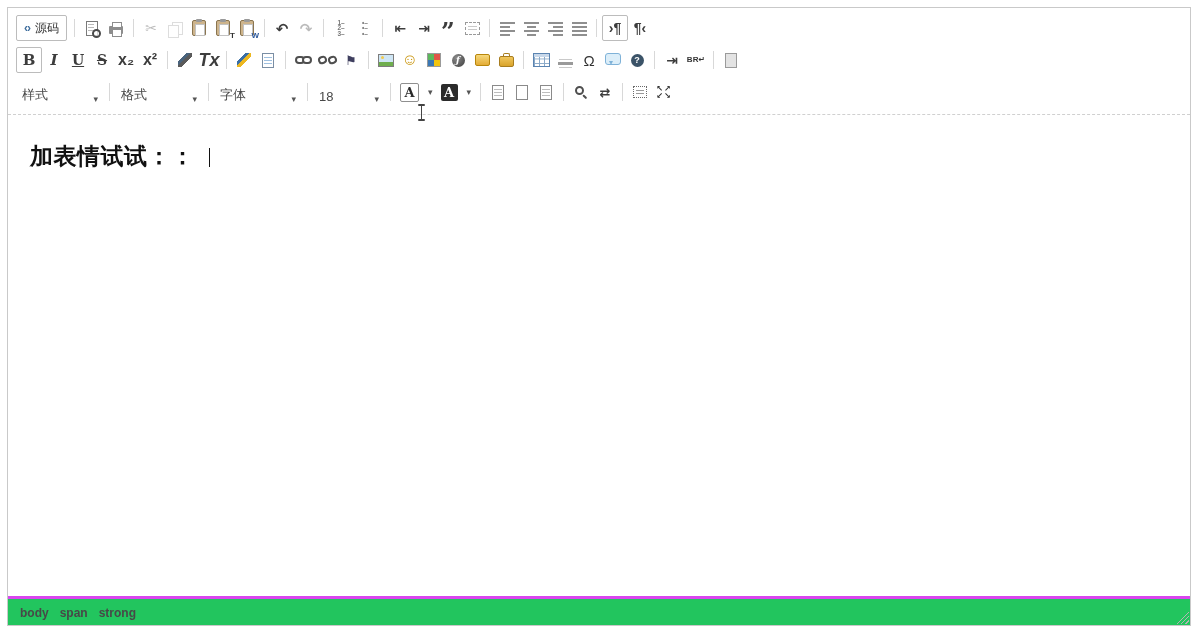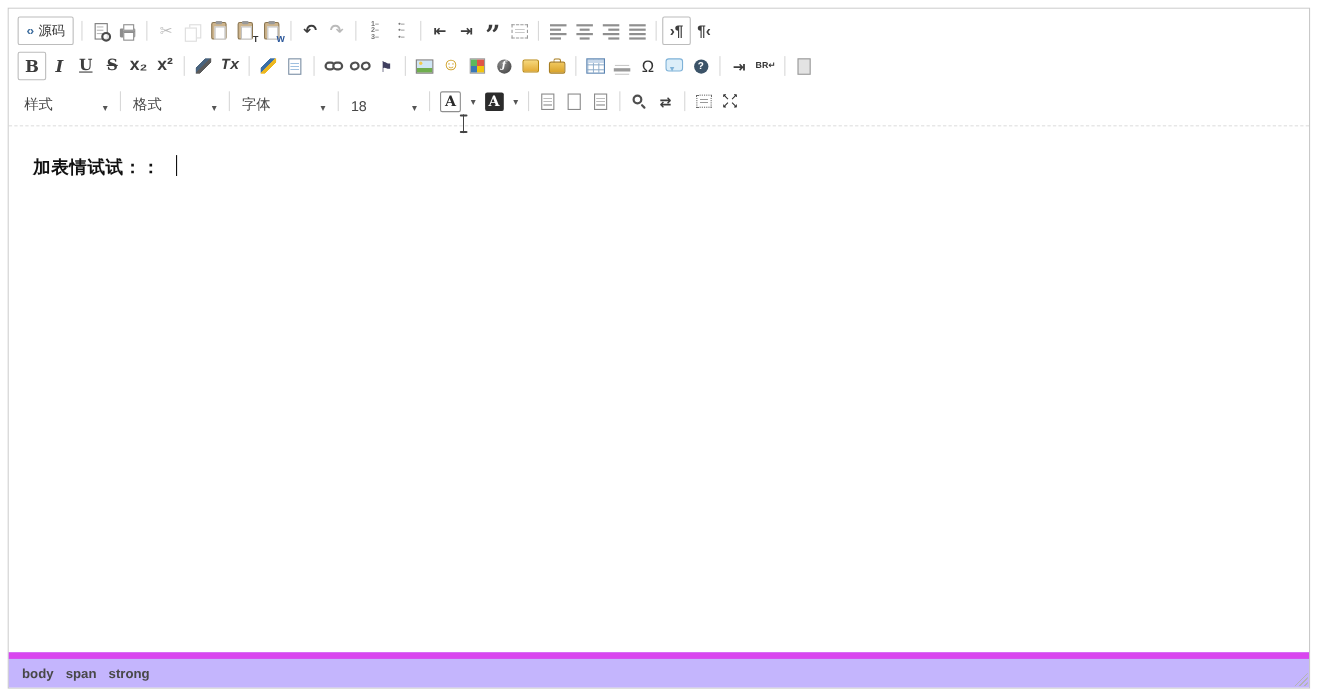--- a/index.html
+++ b/index.html
@@ -28,21 +28,21 @@
   .g-source{font-size:12px;color:#3f6e9e;letter-spacing:-1px}
   .g-bold{font-family:"DejaVu Serif",serif;font-size:15px}
   .g-italic{font-family:"DejaVu Serif",serif;font-style:italic;font-size:15px}
   .g-underline{font-family:"DejaVu Serif",serif;text-decoration:underline;font-size:14px}
   .g-strike{font-family:"DejaVu Serif",serif;text-decoration:line-through;font-size:14px}
   .g-sub{font-size:16px}
   .g-quote{font-family:"DejaVu Serif",serif;font-size:24px;line-height:10px;transform:translateY(4px)}
   .g-smiley{color:#c9940a;font-weight:normal;font-size:16px}
   .g-flag{color:#3f3f5f;font-size:13px;font-weight:normal}
   .g-omega{font-weight:normal;font-size:15px;color:#333}
-  .g-removeformat{font-family:Liberation Mono, monospace;font-style:italic;font-size:14px}
+  .g-removeformat{font-family:Liberation Sans, sans-serif;font-style:italic;font-size:18px}
   .g-br{font-size:8px;line-height:8px;color:#333;letter-spacing:0}
   .g-max{font-size:8px;line-height:7px;color:#2f2f2f;letter-spacing:1px}
   .g-replace{font-size:13px}
   .g-arrow{font-size:15px}
   
   .tb-combo{display:flex;align-items:flex-end;justify-content:space-between;height:24px;padding:0 6px;cursor:pointer;text-decoration:none;flex:none;box-sizing:border-box}
   .combo-label{font-size:13px;color:#474747;white-space:nowrap}
   .combo-arrow{font-size:9px;color:#555;margin-left:6px}
   
   .color-btn{gap:3px;padding:0 4px}
@@ -96,25 +96,25 @@
   .i-bubble{position:relative;width:14px;height:10px;background:#dceef9;border:1px solid #7fb2d8;border-radius:3px;margin-bottom:3px}
   .i-bubble::after{content:'';position:absolute;left:3px;bottom:-5px;width:0;height:0;border:4px solid transparent;border-top-color:#7fb2d8;border-left-width:2px;border-right-width:2px}
   .i-about{position:relative;width:13px;height:13px;border-radius:50%;background:#3b5368}
   .i-about::after{content:'?';position:absolute;inset:0;display:flex;align-items:center;justify-content:center;color:#fff;font:bold 9px "Liberation Sans",sans-serif}
   .i-magnifier{position:relative;width:13px;height:13px}
   .i-magnifier::before{content:'';position:absolute;left:0;top:0;width:9px;height:9px;border:2px solid #4f4f4f;border-radius:50%;box-sizing:border-box}
   .i-magnifier::after{content:'';position:absolute;left:8px;top:8px;width:5px;height:2px;background:#4f4f4f;transform:rotate(45deg);transform-origin:0 50%;border-radius:1px}
   .i-select-all{width:14px;height:12px;border:1px dotted #6a6a6a;padding:2px;background:repeating-linear-gradient(to bottom,#9a9a9a 0 1px,transparent 1px 3px);background-clip:content-box;box-sizing:border-box}
   
   .content{flex:1;background:#fff;padding:26px 22px 0;cursor:text;overflow:hidden}
-  .line{margin:0;font-size:16px;font-weight:bold;color:#111;letter-spacing:.5px}
+  .line{margin:0;font-size:23px;font-weight:bold;color:#111;letter-spacing:.5px}
   .caret{display:inline-block;width:1.5px;height:19px;background:#111;margin-left:14px;vertical-align:-3px;animation:blink 1.1s steps(2,start) infinite}
   @keyframes blink{50%{opacity:0}}
   
-  .statusbar{height:26px;border-top:6px solid #d946ef;display:flex;align-items:center;padding:0 12px;position:relative;background:#c4b5fd;flex:none}
+  .statusbar{height:26px;border-top:3px solid #d946ef;display:flex;align-items:center;padding:0 12px;position:relative;background:#22c55e;flex:none}
   .path-item{font-size:12px;font-weight:bold;color:#484848;margin-right:11px;cursor:pointer}
   .grip{position:absolute;right:1px;bottom:1px;width:13px;height:13px;cursor:se-resize;background:repeating-linear-gradient(-45deg,transparent 0 2px,#b4b4b4 2px 3px);clip-path:polygon(100% 0,100% 100%,0 100%)}
   
   .ibeam{position:absolute;left:417px;top:104px;width:9px;height:17px;pointer-events:none;
     background:linear-gradient(to right,transparent 0 4px,#444 4px 5px,transparent 5px)}
   .ibeam::before{content:'';position:absolute;top:0;left:1px;width:7px;height:2px;background:#444;border-radius:1px}
   .ibeam::after{content:'';position:absolute;bottom:0;left:1px;width:7px;height:2px;background:#444;border-radius:1px}
 </style>
 </head>
 <body>

